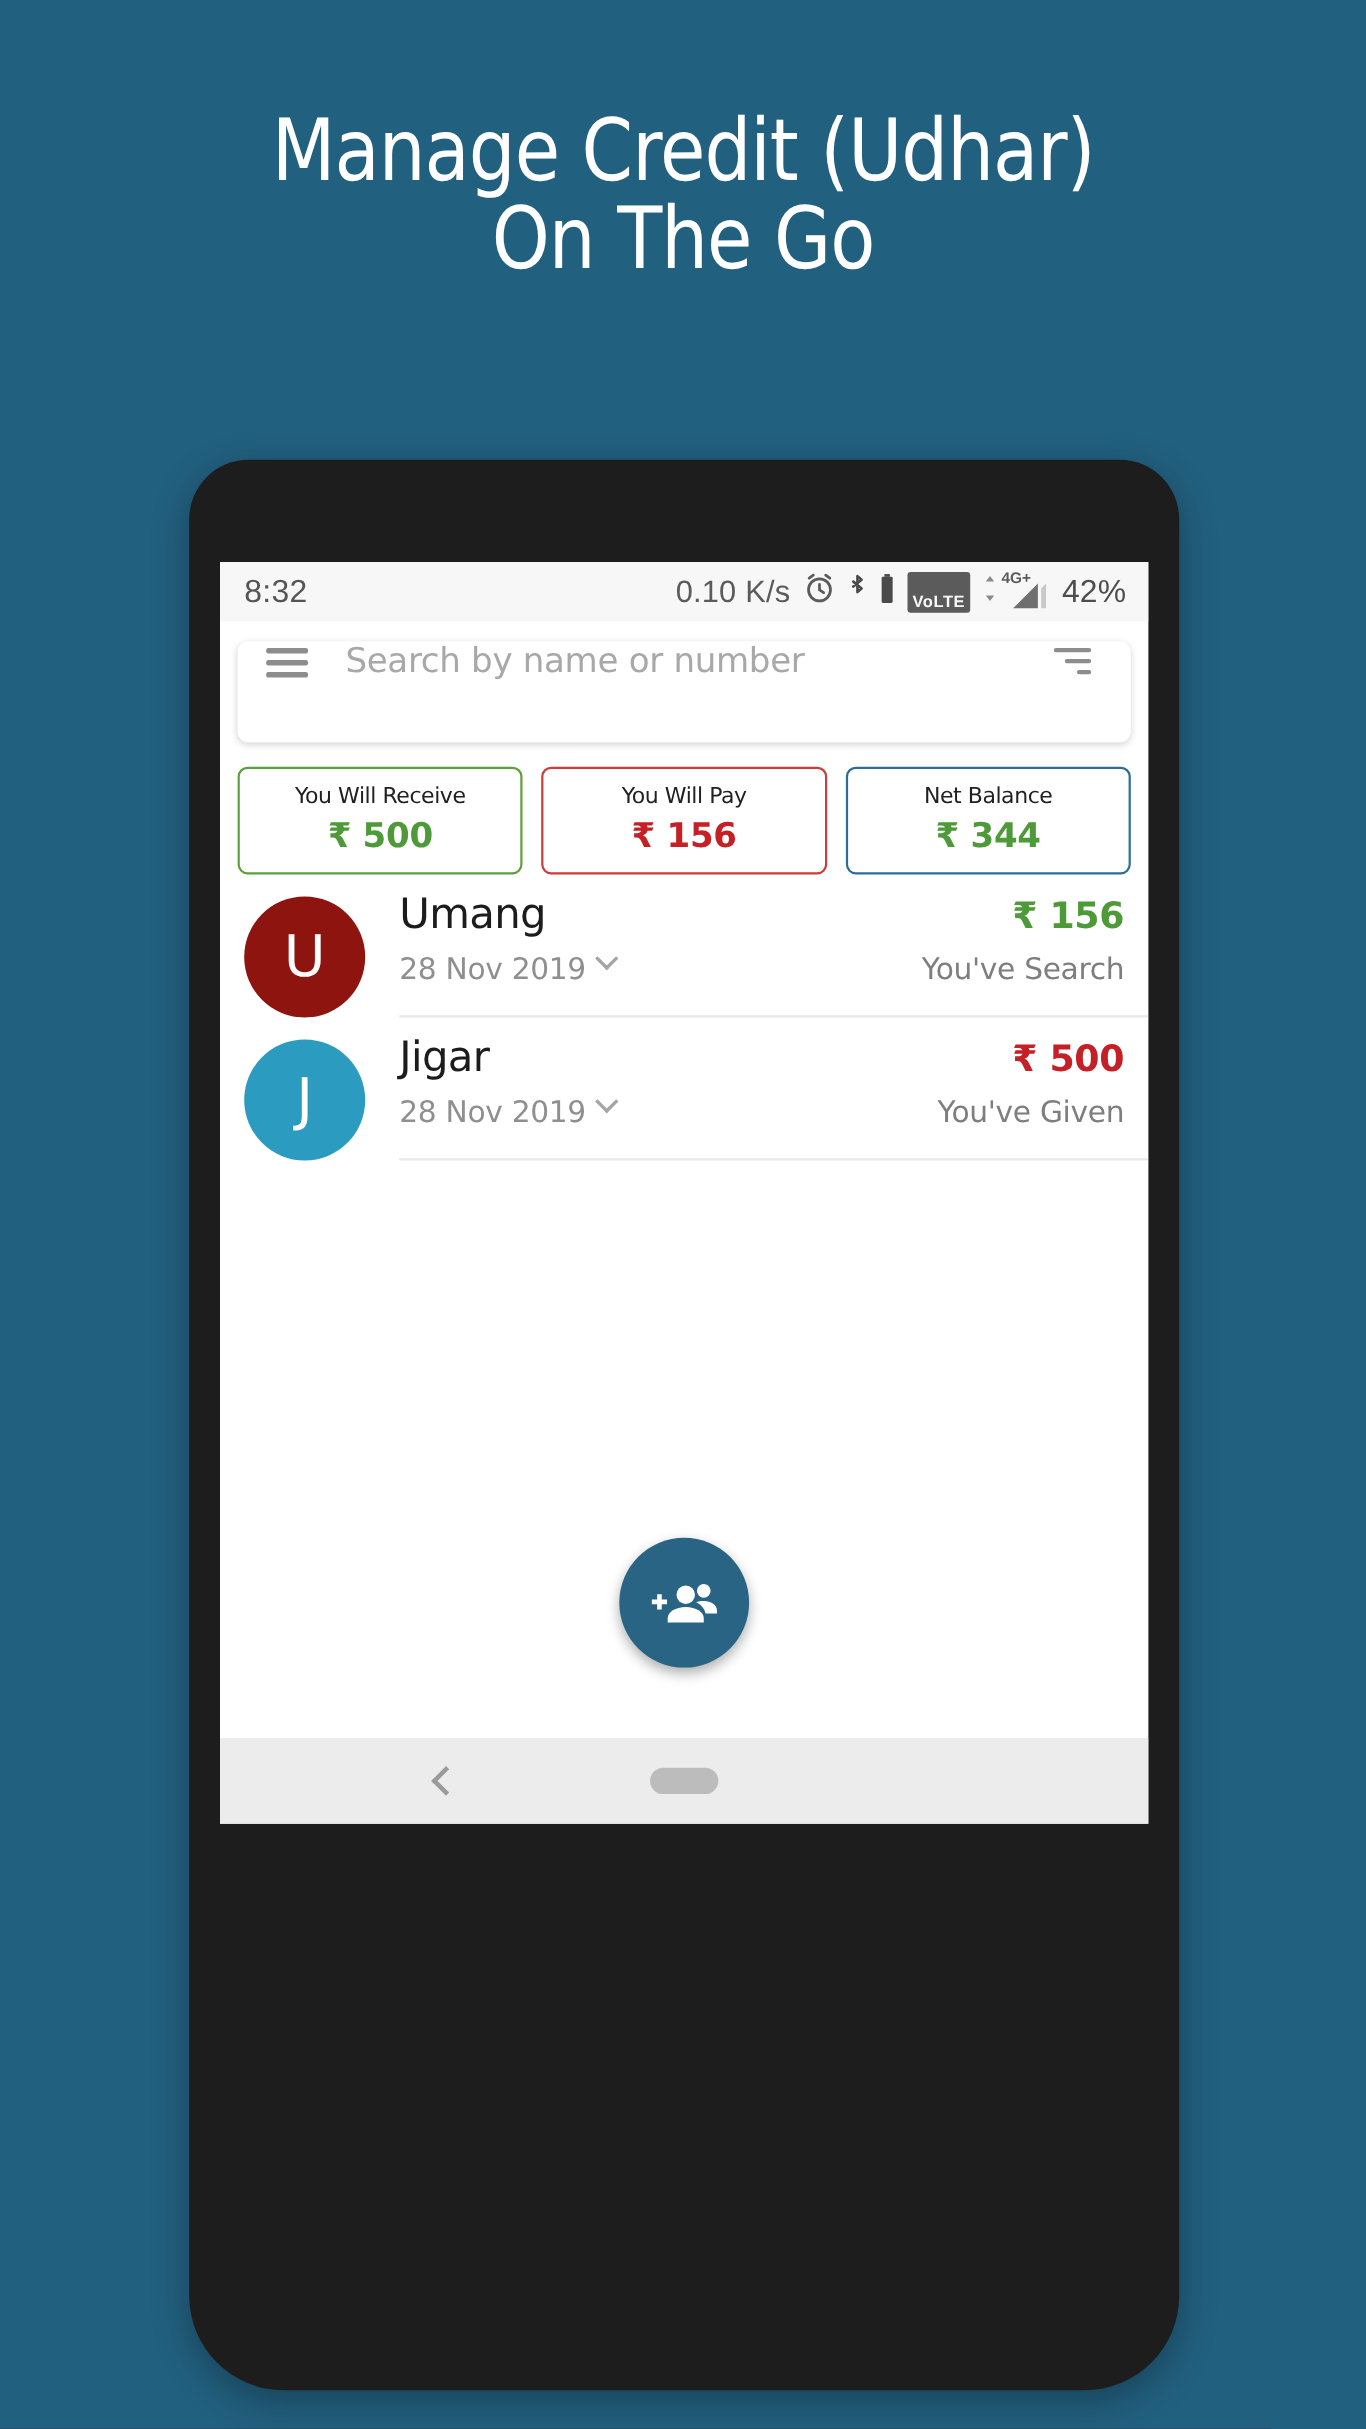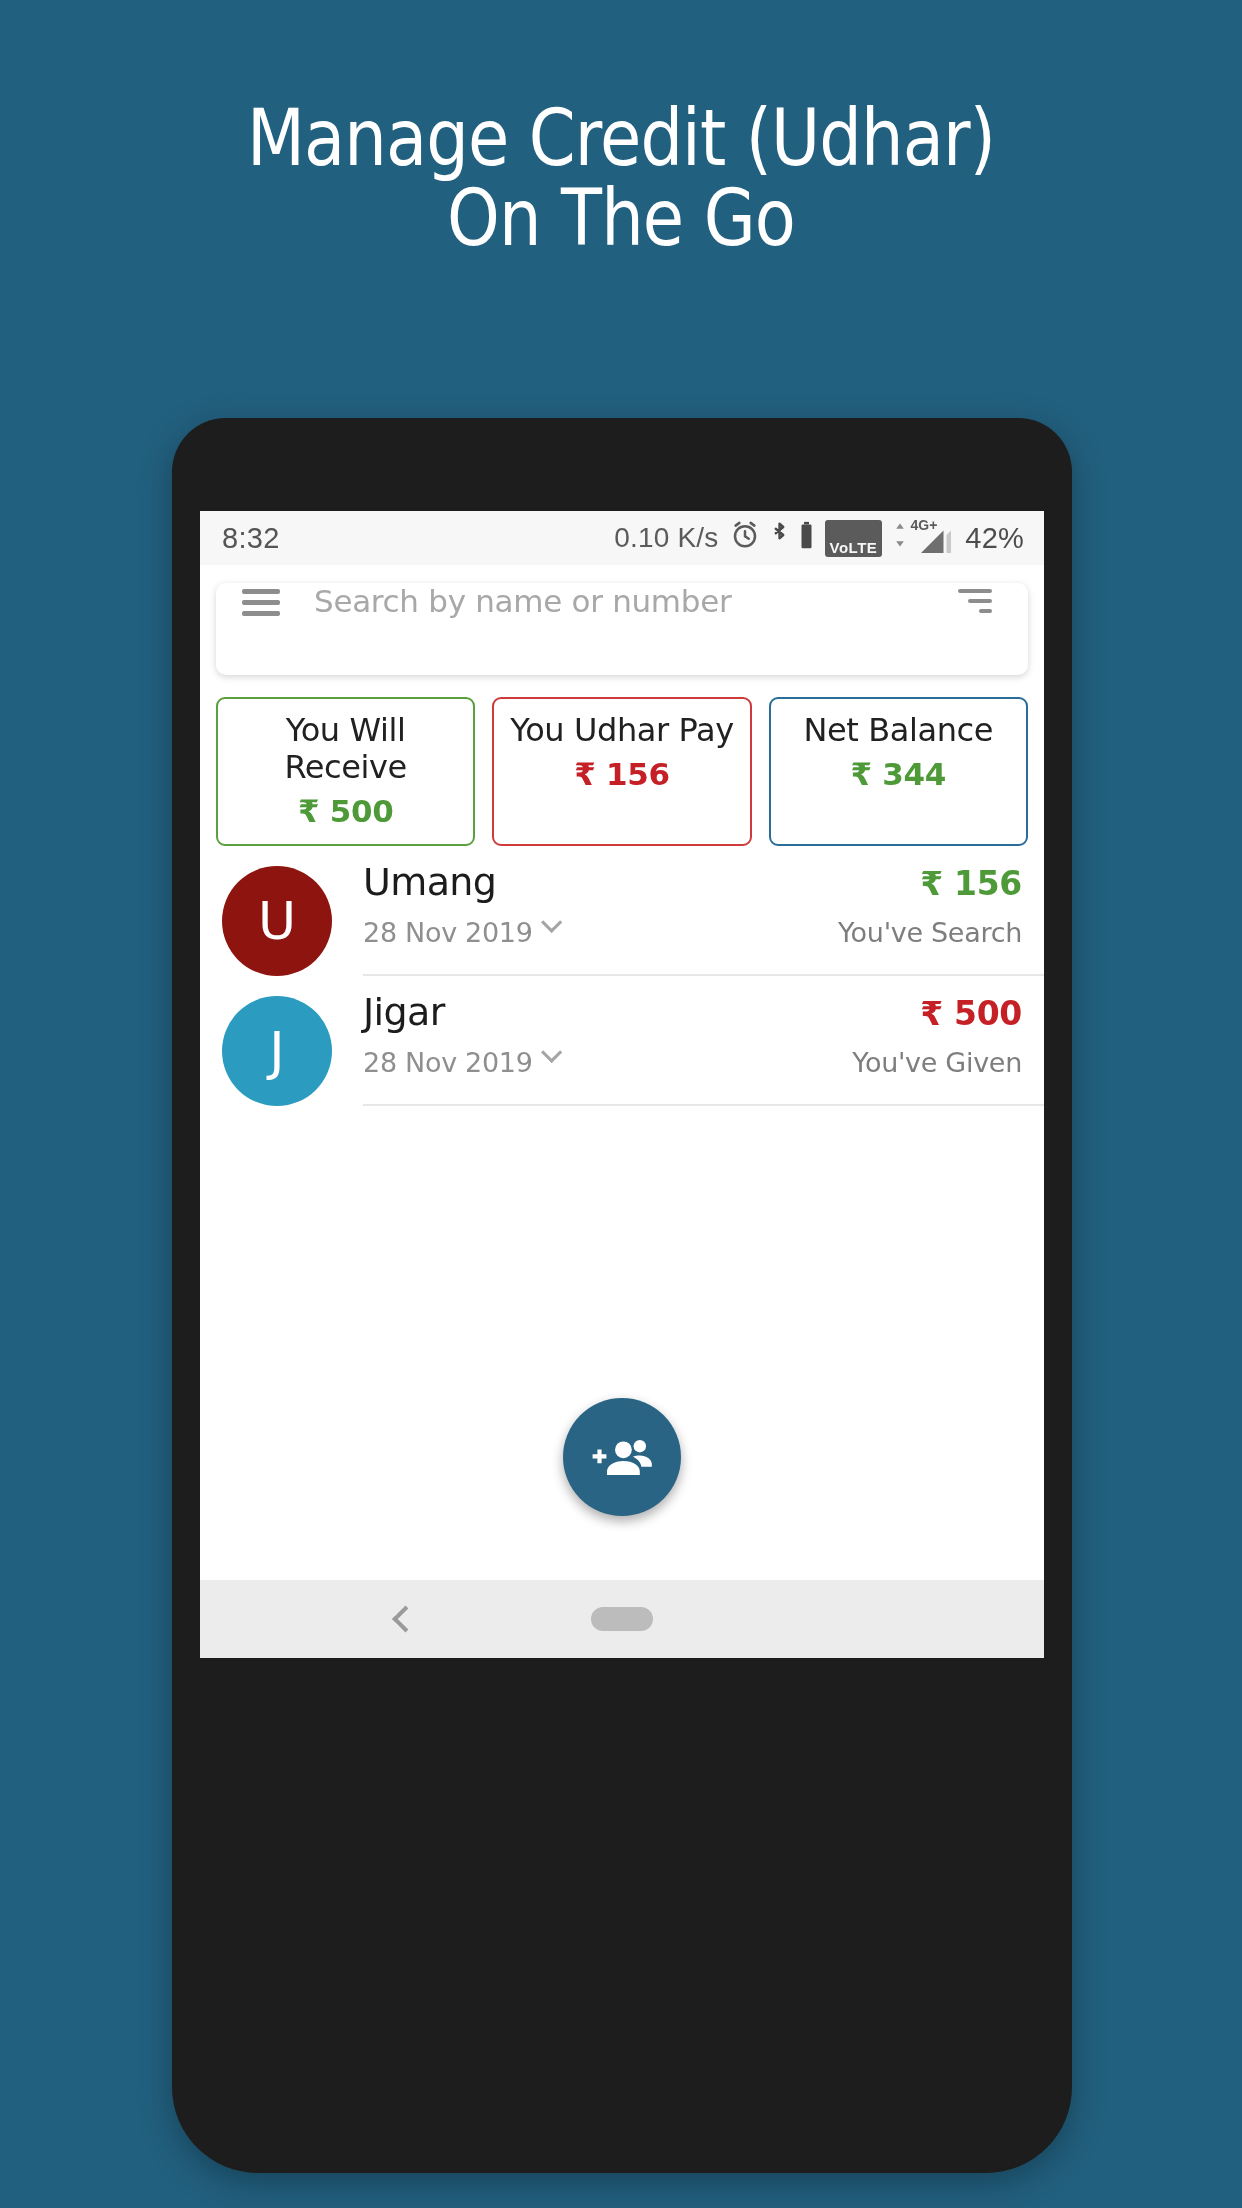--- a/index.html
+++ b/index.html
@@ -116,21 +116,21 @@
   }
   .chip {
     flex:1;
     border:2px solid #ccc;
     border-radius:9px;
     background:#fff;
     padding:13px 4px 15px 4px;
     text-align:center;
   }
   .chip-label {
-    font-size:32px; color:#212121;
+    font-size:20px; color:#212121;
     font-family:"DejaVu Sans", sans-serif;
     letter-spacing:-0.4px;
     line-height:1.15;
   }
   .chip-value {
     font-size:31px; font-weight:700;
     margin-top:7px;
     font-family:"DejaVu Sans", sans-serif;
     letter-spacing:-0.3px;
   }
@@ -291,21 +291,21 @@
         </span>
       </div>
     </div>
 
     <div id="chips">
       <div class="chip" style="border-color: rgb(90, 160, 60);">
         <div class="chip-label">You Will Receive</div>
         <div class="chip-value" style="color: rgb(78, 154, 56);">₹ 500</div>
       </div>
       <div class="chip" style="border-color: rgb(207, 59, 59);">
-        <div class="chip-label">You Udhar Pay</div>
+        <div class="chip-label">You Will Pay</div>
         <div class="chip-value" style="color: rgb(196, 32, 38);">₹ 156</div>
       </div>
       <div class="chip" style="border-color: rgb(43, 109, 153);">
         <div class="chip-label">Net Balance</div>
         <div class="chip-value" style="color: rgb(78, 154, 56);">₹ 344</div>
       </div>
     </div>
 
     <div id="list">
 

